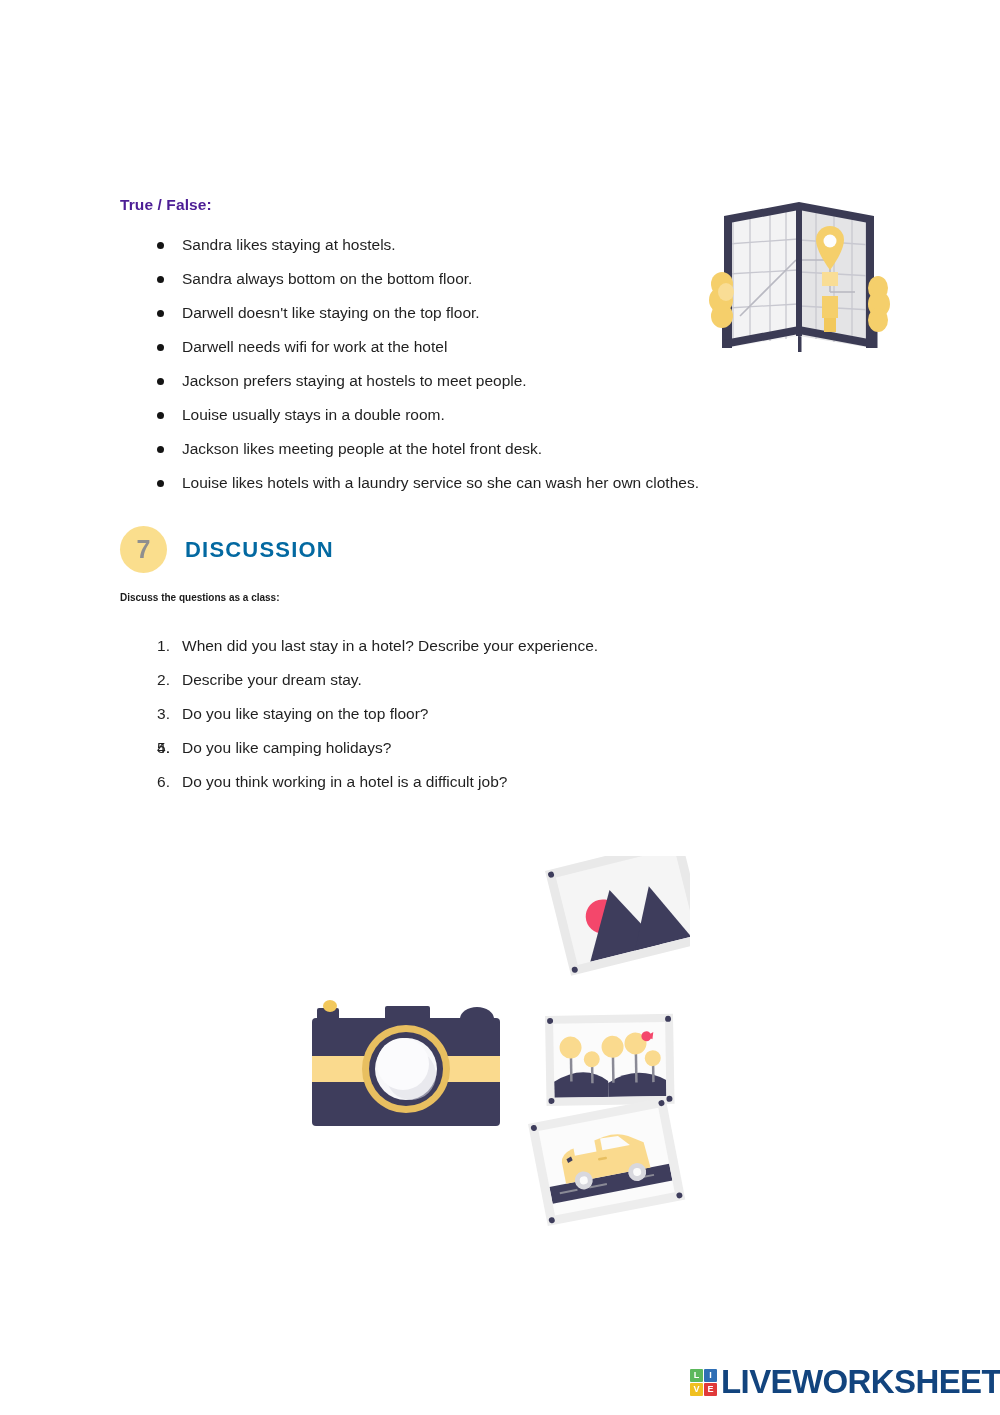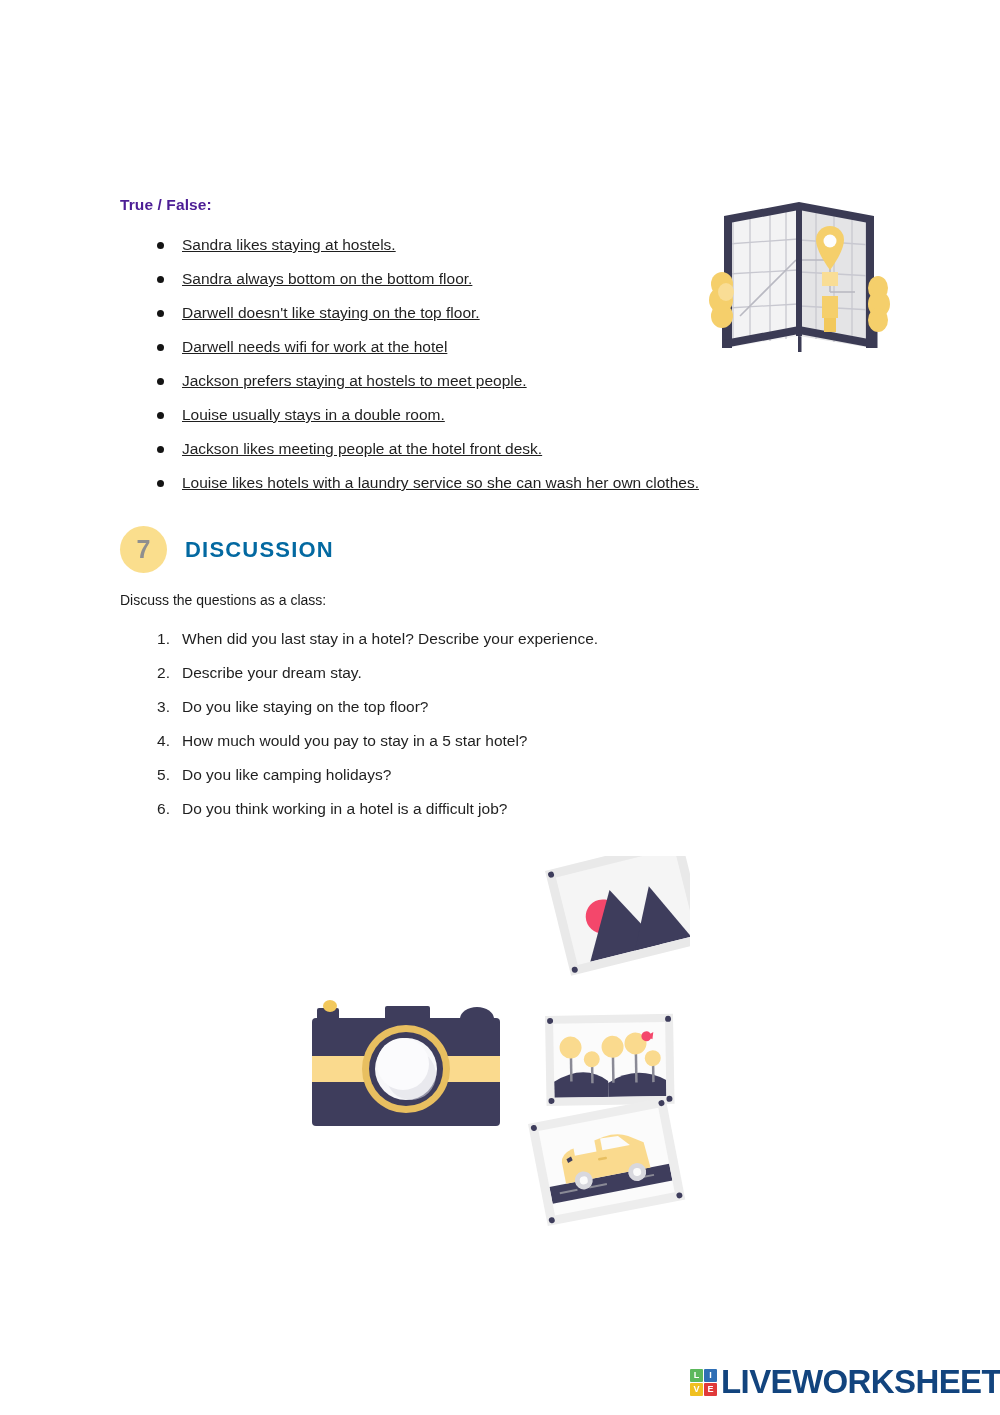--- a/index.html
+++ b/index.html
@@ -43,21 +43,20 @@
     margin: 0;
     padding: 0;
   }
   .tf-list li {
     position: relative;
     padding-left: 62px;
     font-size: 15.5px;
     line-height: 34px;
     color: #1f1f1f;
     white-space: nowrap;
-    text-decoration: underline;
   }
   .tf-list li .bullet {
     position: absolute;
     left: 37px;
     top: 14px;
     width: 7px;
     height: 7px;
     background: #141414;
     border-radius: 50%;
   }
@@ -101,24 +100,24 @@
   }
 
   
   .disc-section {
     position: absolute;
     left: 120px;
     top: 592px;
     width: 700px;
   }
   .disc-heading {
-    font-size: 14px;
-    font-weight: normal;
+    font-size: 10px;
+    font-weight: bold;
     color: #1a1a1a;
-    margin: 0 0 14px 0;
+    margin: 0 0 26px 0;
   }
   .disc-list {
     list-style: none;
     margin: 0;
     padding: 0;
     counter-reset: q;
   }
   .disc-list li {
     position: relative;
     padding-left: 62px;
@@ -310,21 +309,20 @@
       <li>
         <span class="num">2.</span>
         <span>Describe your dream stay.</span>
       </li>
       <li>
         <span class="num">3.</span>
         <span>Do you like staying on the top floor?</span>
       </li>
       <li>
         <span class="num">4.</span>
-        <span>How much would you pay to stay in a 5 star hotel?</span>
       </li>
       <li>
         <span class="num">5.</span>
         <span>Do you like camping holidays?</span>
       </li>
       <li>
         <span class="num">6.</span>
         <span>Do you think working in a hotel is a difficult job?</span>
       </li>
     </ol>

